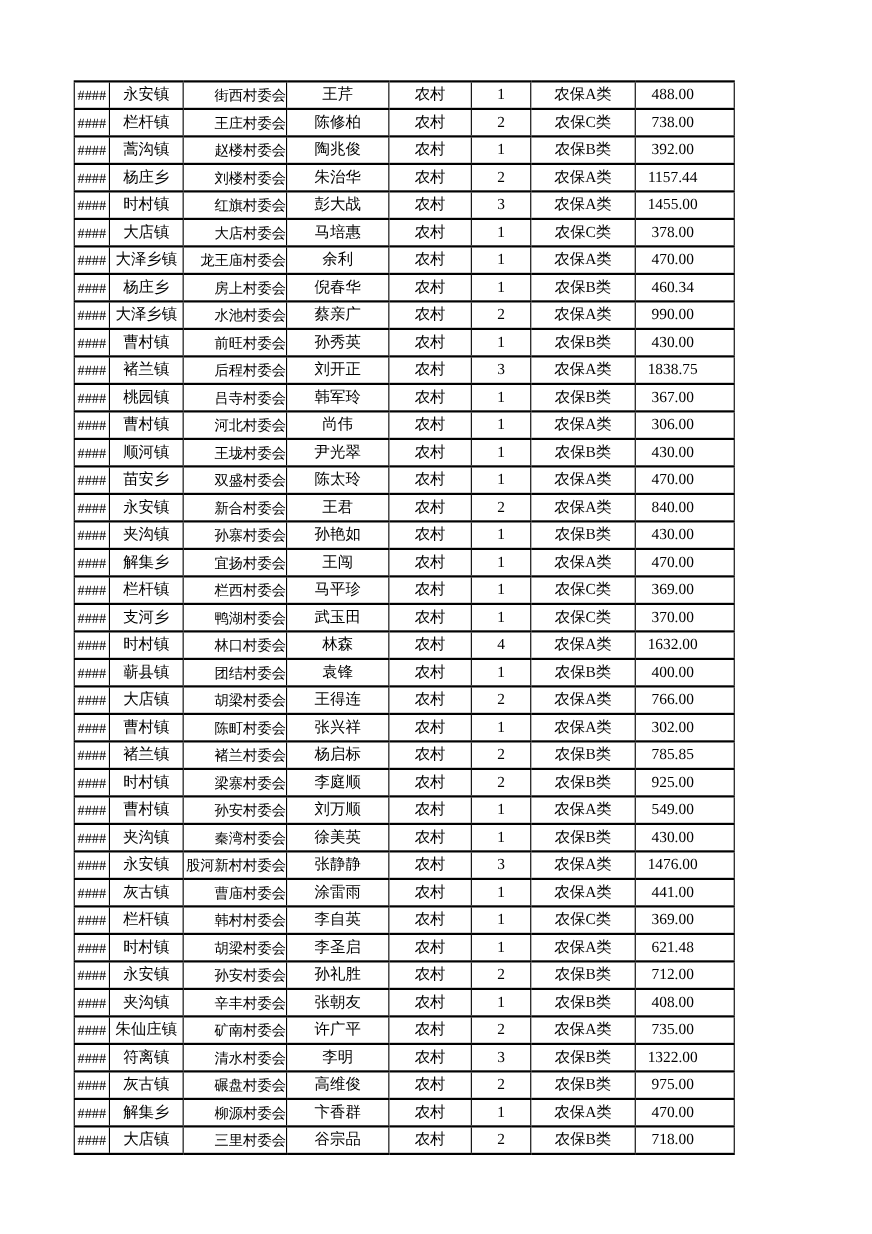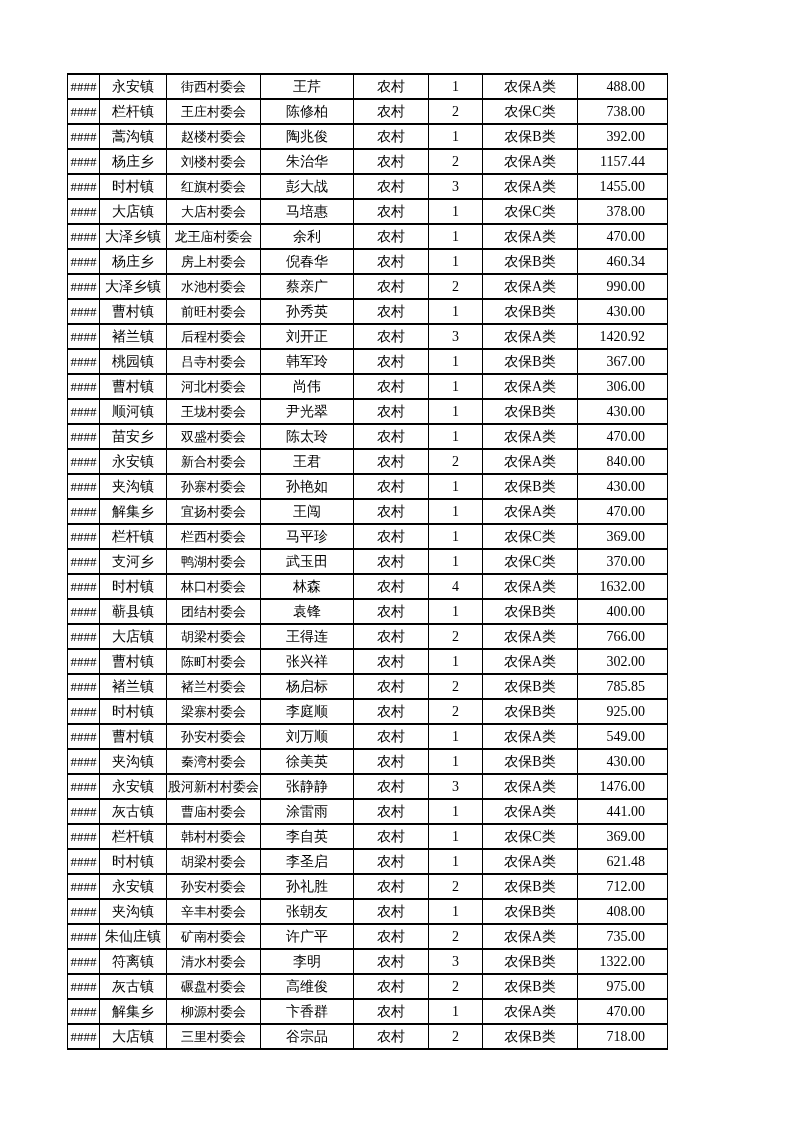--- a/index.html
+++ b/index.html
@@ -38,24 +38,24 @@
     overflow: visible;
   }
   
   table.grid td.col0 {
     font-size: 13px;
     letter-spacing: 0px;
   }
   
   table.grid td.col2 {
     font-size: 13px;
+    text-align: right;
   }
   
   table.grid td.col7 {
-    text-align: right;
     padding-right: 22px;
   }
 </style>
 </head>
 <body>
 
 <div class="page">
   <table class="grid">
     <colgroup>
       <col style="width:32px">
@@ -169,21 +169,21 @@
           <td class="col7">430.00</td>
         </tr>
         <tr>
           <td class="col0">####</td>
           <td class="col1">褚兰镇</td>
           <td class="col2">后程村委会</td>
           <td class="col3">刘开正</td>
           <td class="col4">农村</td>
           <td class="col5">3</td>
           <td class="col6">农保A类</td>
-          <td class="col7">1420.92</td>
+          <td class="col7">1838.75</td>
         </tr>
         <tr>
           <td class="col0">####</td>
           <td class="col1">桃园镇</td>
           <td class="col2">吕寺村委会</td>
           <td class="col3">韩军玲</td>
           <td class="col4">农村</td>
           <td class="col5">1</td>
           <td class="col6">农保B类</td>
           <td class="col7">367.00</td>

